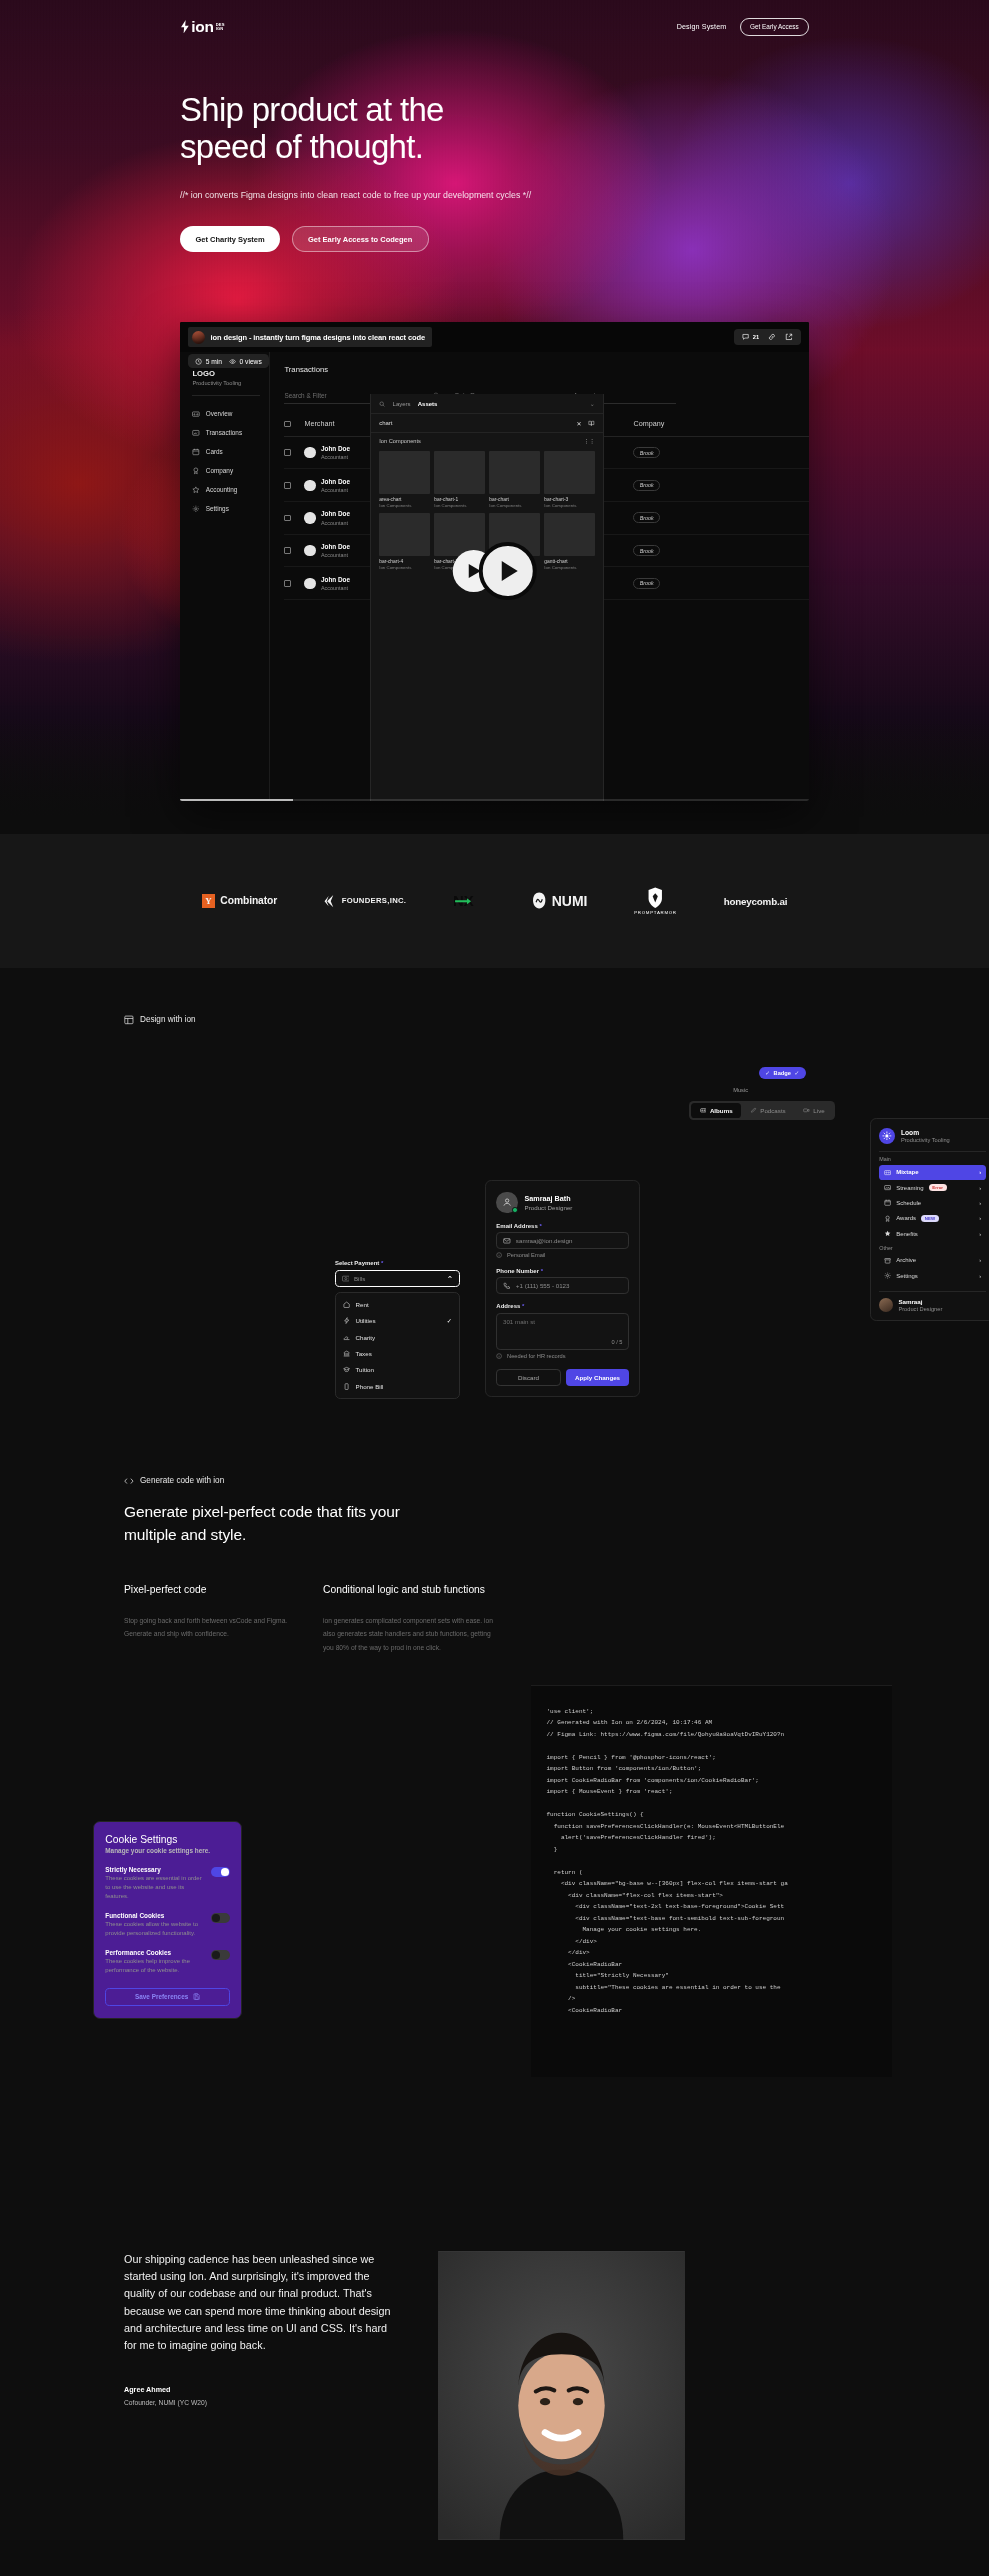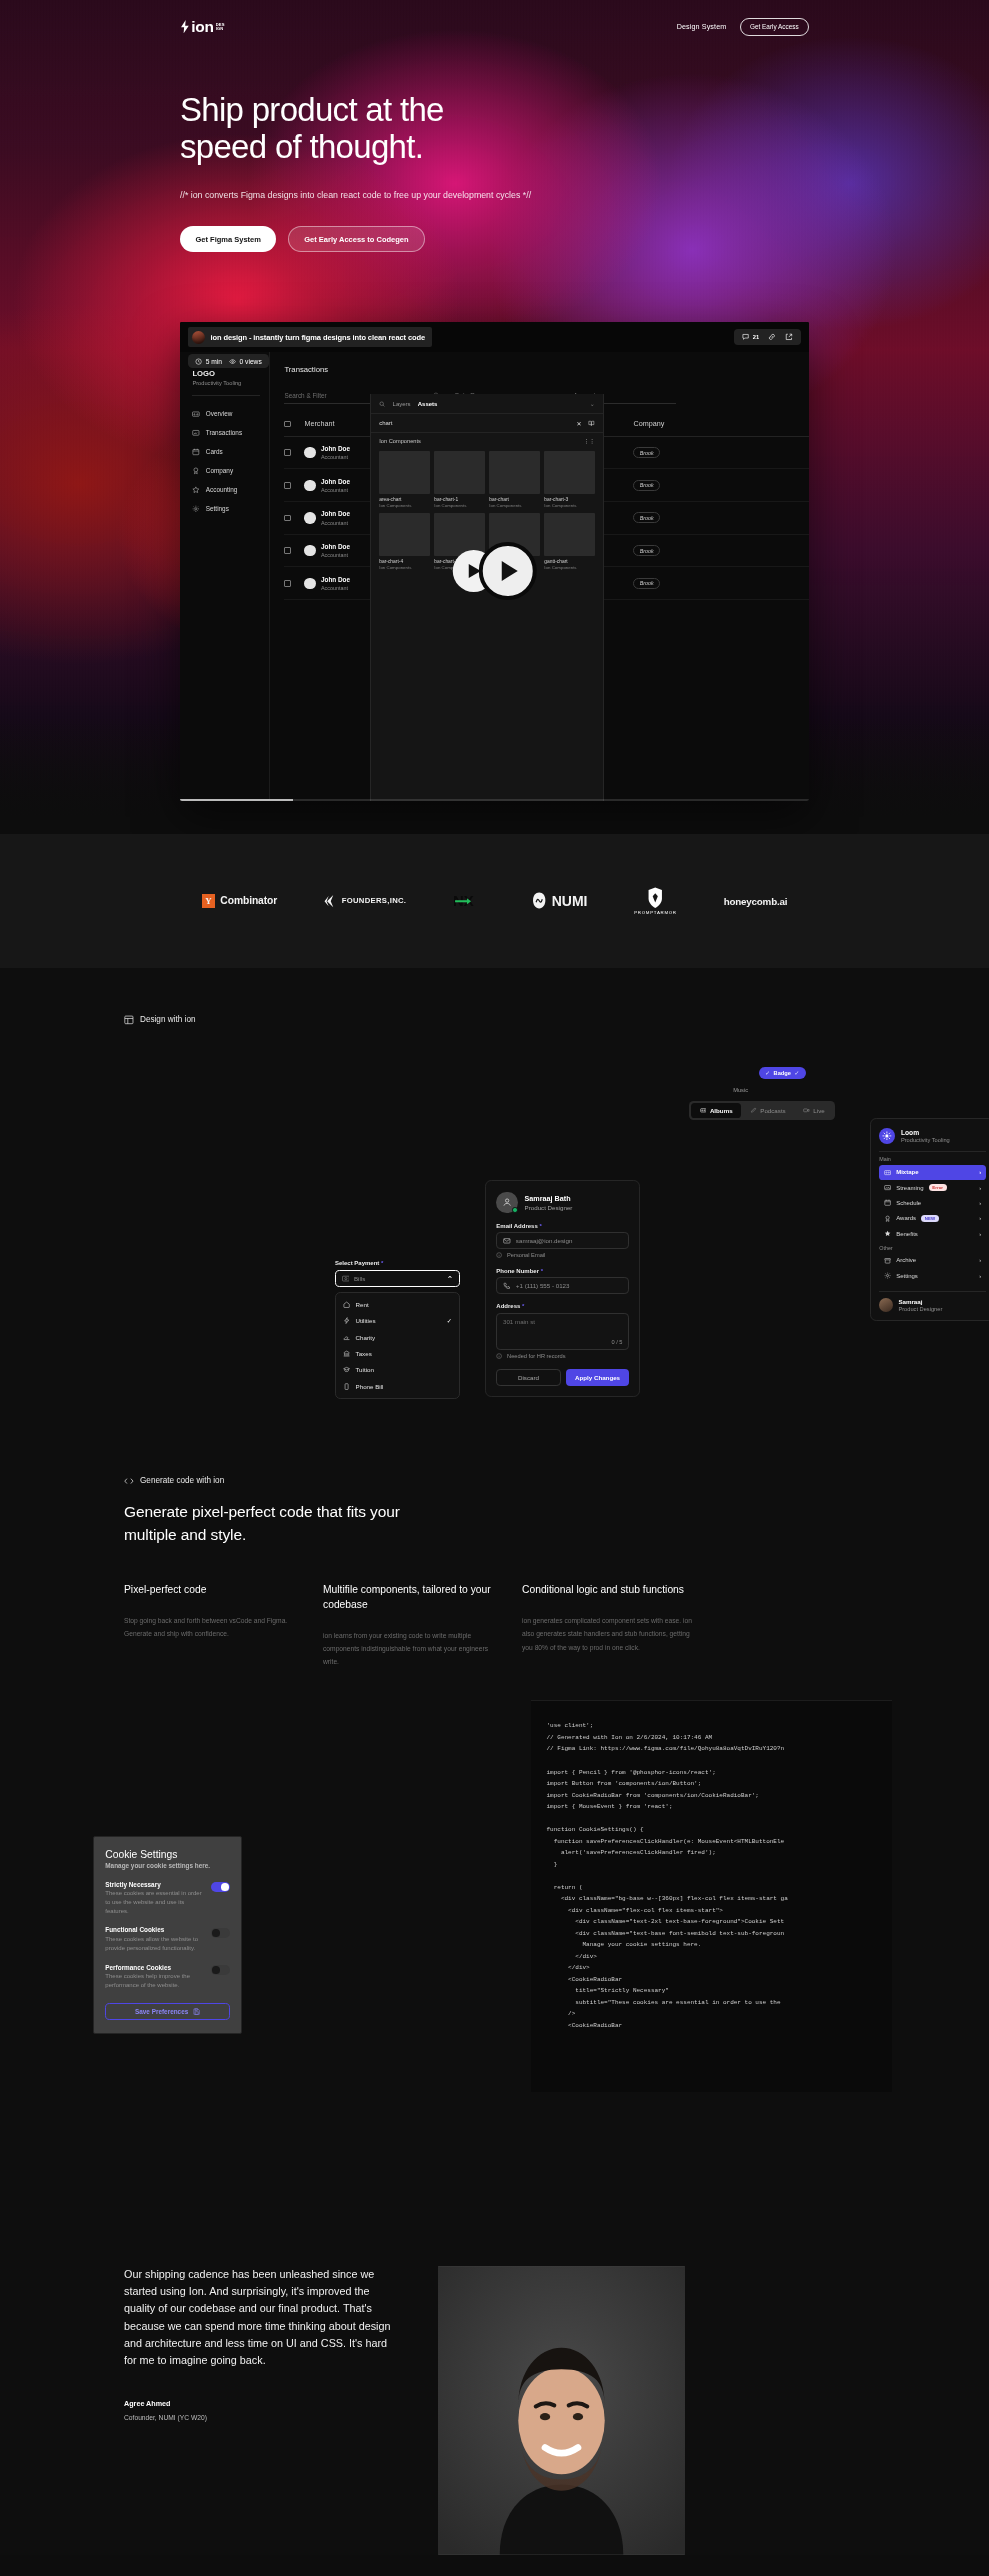--- a/index.html
+++ b/index.html
@@ -178,22 +178,22 @@
   .sc-foot{display:flex;align-items:center;gap:5.2px;margin-top:7.2px;padding-top:6.2px;border-top:0.5px solid #262626;}
   .sc-fav{width:14px;height:14px;border-radius:50%;background:linear-gradient(150deg,#8a6a52,#3a2a20);flex:none;}
 
   
   .cols{display:flex;gap:0;margin-top:37px;}
   .col{width:199px;padding-right:26px;}
   .col-h{font-size:10.3px;line-height:1.45;color:#fff;font-weight:400;}
   .col-p{margin-top:15.5px;font-size:6.7px;line-height:2.0;color:#6b6b6b;}
 
   .code-zone{position:relative;height:453px;margin-top:31px;}
-  .cookie-card{position:absolute;left:93px;top:136px;width:149px;background:#404040;border:0.5px solid #242424;
-    border-radius:2px;padding:12.4px 11.3px;}
+  .cookie-card{position:absolute;left:93px;top:136px;width:149px;background:#4c1d95;border:0.5px solid #242424;
+    border-radius:7px;padding:12.4px 11.3px;}
   .ck-h{font-size:10.3px;color:#fff;}
   .ck-sub{font-size:6.4px;font-weight:700;color:#b9b9b9;margin-top:2.1px;}
   .ck-row{margin-top:11.3px;display:flex;align-items:flex-start;gap:6.2px;}
   .ck-t{font-size:6.4px;font-weight:700;color:#fff;}
   .ck-d{font-size:6px;line-height:1.45;color:#8e8e8e;margin-top:1.5px;}
   .tg{width:18.5px;height:9.8px;border-radius:5.7px;background:#3a3a3a;position:relative;flex:none;margin-top:1.5px;}
   .tg i{position:absolute;top:1px;left:1px;width:7.7px;height:7.7px;border-radius:50%;background:#1a1a1a;}
   .tg.on{background:#4f46e5;} .tg.on i{left:9.8px;background:#fff;}
   .ck-save{margin-top:13.4px;height:17.5px;border:0.5px solid #4f46e5;border-radius:4.6px;display:flex;align-items:center;
     justify-content:center;gap:4.6px;font-size:6.4px;font-weight:700;color:#8b85f5;}
@@ -236,21 +236,21 @@
       </div>
     </nav>
 
     <div class="hero-inner">
       <h1 class="hero-h1">
         <span>Ship product at the</span><br>
         <span>speed of thought.</span>
       </h1>
       <p class="hero-sub">//* ion converts Figma designs into clean react code to free up your development cycles *//</p>
       <div class="hero-btns">
-        <button class="btn-white">Get Figma System</button>
+        <button class="btn-white">Get Charity System</button>
         <button class="btn-ghost">Get Early Access to Codegen</button>
       </div>
     </div>
 
     <div class="video-wrap">
 
       <div class="app">
         <div class="app-side">
           <div class="app-logo">LOGO</div>
           <div class="app-logo-sub">Productivity Tooling</div>
@@ -811,24 +811,20 @@
         <span>Generate code with ion</span>
       </div>
       <h2 class="sec-h">Generate pixel-perfect code that fits your multiple and style.</h2>
 
       <div class="cols">
         <div class="col">
           <div class="col-h">Pixel-perfect code</div>
           <div class="col-p">Stop going back and forth between vsCode and Figma. Generate and ship with confidence.</div>
         </div>
         <div class="col">
-          <div class="col-h">Multifile components, tailored to your codebase</div>
-          <div class="col-p">ion learns from your existing code to write multiple components indistinguishable from what your engineers write.</div>
-        </div>
-        <div class="col">
           <div class="col-h">Conditional logic and stub functions</div>
           <div class="col-p">ion generates complicated component sets with ease. ion also generates state handlers and stub functions, getting you 80% of the way to prod in one click.</div>
         </div>
       </div>
     </div>
 
     <div class="code-zone">
       <div class="cookie-card">
         <div class="ck-h">Cookie Settings</div>
         <div class="ck-sub">Manage your cookie settings here.</div>

